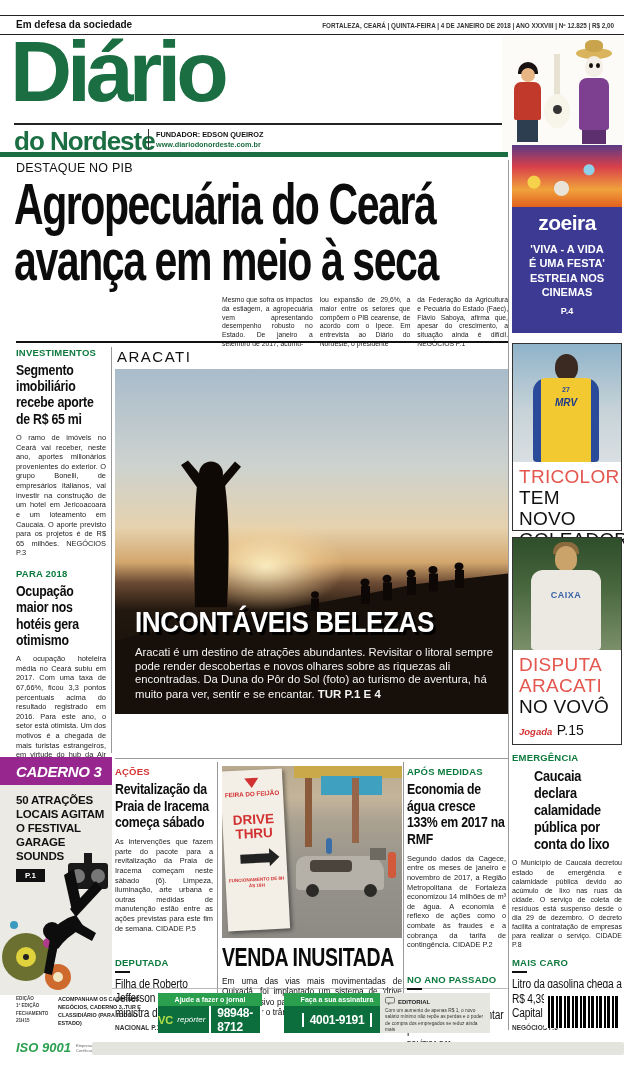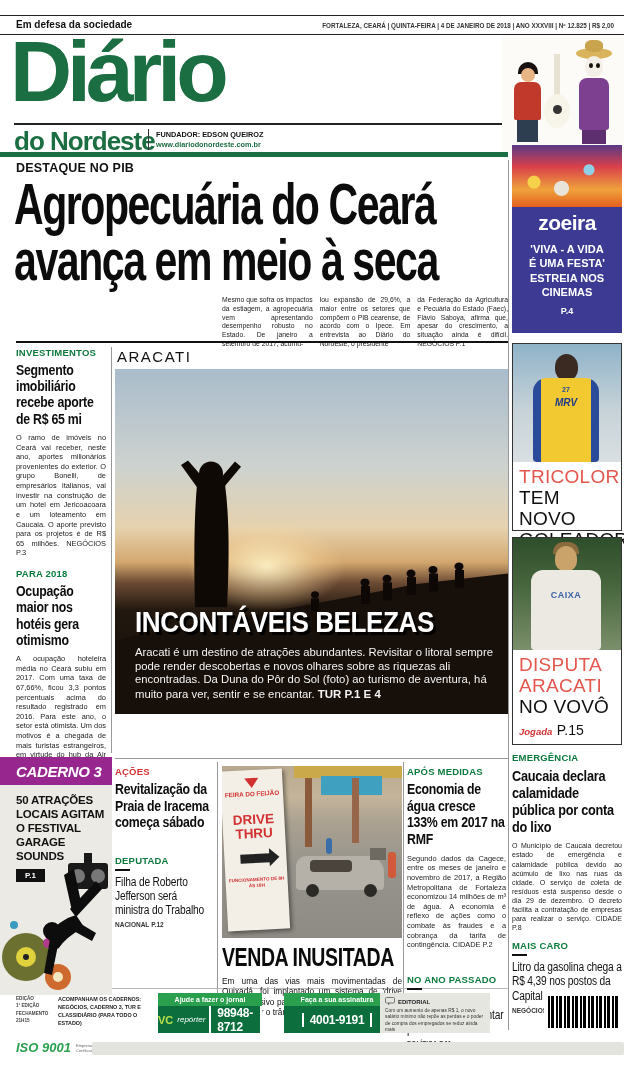--- a/index.html
+++ b/index.html
@@ -35,21 +35,21 @@
   .gt-body{left:42px;top:58px;width:26px;height:34px;background:#f7f4ea;border-radius:50%;}
   .gt-hole{left:51px;top:69px;width:9px;height:9px;background:#333;border-radius:50%;}
   .sk-hat{left:74px;top:12px;width:36px;height:11px;background:#d9b45c;border-radius:50%;}
   .sk-hat2{left:83px;top:4px;width:18px;height:12px;background:#c9a44c;border-radius:40%;}
   .sk-skull{left:83px;top:20px;width:18px;height:21px;background:#f4efe6;border-radius:50% 50% 45% 45%;}
   .sk-eye{width:4px;height:5px;background:#16100c;border-radius:50%;top:27px;}
   .sk-e1{left:87px;} .sk-e2{left:94px;}
   .sk-body{left:77px;top:42px;width:30px;height:52px;background:#7d3f8f;border-radius:8px 8px 3px 3px;}
   .sk-legs{left:80px;top:94px;width:24px;height:14px;background:#5e2f6e;}
   
-  .lead-kicker{left:16px;top:161px;font-size:12.5px;font-weight:bold;letter-spacing:.2px;}
+  .lead-kicker{left:16px;top:161px;font-size:12.5px;font-weight:normal;letter-spacing:.2px;}
   .hl{left:14px;top:177px;width:494px;font-size:57px;line-height:.98;font-weight:bold;color:#0c0c0c;letter-spacing:-2px;}
   .deck{left:16px;top:297px;width:198px;font-size:12.3px;line-height:1.16;color:#222;}
   .leadcols{left:222px;top:296px;width:286px;display:flex;gap:7px;}
   .lc{flex:1;font-size:6.8px;line-height:1.3;color:#222;text-align:justify;}
   
   .hrule-a{left:16px;top:341px;width:492px;height:2px;background:#111;}
   .vrule-left{left:111px;top:347px;width:1px;height:406px;background:#999;}
   .vrule-right{left:508px;top:160px;width:1px;height:870px;background:#999;}
   .hrule-mid{left:115px;top:758px;width:393px;height:1px;background:#999;}
   .vrm1{left:217px;top:762px;width:1px;height:268px;background:#999;}
@@ -141,21 +141,21 @@
   .p2hair{position:absolute;left:40px;top:4px;width:26px;height:12px;background:#8a6b3e;border-radius:10px 10px 0 0;}
   .p2shirt{position:absolute;left:18px;top:32px;width:70px;height:80px;background:#ece9e2;border-radius:12px 12px 4px 4px;text-align:center;}
   .p2spon{font-size:9px;font-weight:bold;color:#3a63a8;margin-top:20px;letter-spacing:.5px;}
   .stext{padding:5px 6px 0 6px;}
   .st-red{font-size:19px;line-height:1.1;color:#e4574e;letter-spacing:.3px;}
   .st-blk{font-size:19px;line-height:1.1;color:#111;letter-spacing:.2px;}
   .jog{padding:3px 6px 0 6px;}
   .jog-brand{color:#d23132;font-weight:bold;font-style:italic;font-size:9.5px;}
   .jog-page{color:#111;font-weight:normal;font-size:14px;}
   .rrail-low{left:512px;top:752px;width:110px;}
-  .rr-h{font-size:15px;font-weight:bold;line-height:1.14;letter-spacing:-.3px;color:#0d0d0d;margin-top:4px;}
+  .rr-h{font-size:15px;font-weight:bold;line-height:1.14;letter-spacing:-.3px;color:#0d0d0d;margin-top:4px;margin-left:22px;}
   .rr-b{font-size:7px;line-height:1.3;color:#222;margin-top:6px;}
   .barcode{left:544px;top:988px;width:78px;height:40px;background:#fff;z-index:5;display:flex;align-items:flex-end;justify-content:center;}
   .bars{width:70px;height:32px;background:repeating-linear-gradient(90deg,#000 0 2px,#fff 2px 3px,#000 3px 6px,#fff 6px 8px);}
   
   .fedition{left:16px;top:995px;width:38px;font-size:4.6px;font-weight:bold;color:#444;line-height:1.6;white-space:pre-line;}
   .fcad{left:58px;top:995px;width:94px;font-size:5.4px;font-weight:bold;color:#222;line-height:1.5;}
   .fbox{top:993px;height:40px;overflow:hidden;}
   .fhelp{left:158px;width:104px;}
   .fsub{left:284px;width:106px;}
   .fb-head{height:13px;background:#2aa04f;color:#fff;font-size:7px;font-weight:bold;display:flex;align-items:center;justify-content:center;}
@@ -305,20 +305,21 @@
         </div>
       </div>
     </div>
   </div>
 
   <div class="abs mcol acoes">
     <div class="kick kick-red">AÇÕES</div>
     <div class="mid-h">
         <span class="sx85">Revitalização da Praia de Iracema começa sábado</span>
       </div>
+    <div class="mid-b just">As intervenções que fazem parte do pacote para a revitalização da Praia de Iracema começam neste sábado (6). Limpeza, iluminação, arte urbana e outras medidas de manutenção estão entre as ações previstas para este fim de semana. CIDADE P.5</div>
     <div class="mt12">
       <div class="kick dash">DEPUTADA</div>
       <div class="sub-h">
           <span class="sx85">Filha de Roberto Jefferson será ministra do Trabalho</span>
         </div>
       <div class="sub-ref">
         <span>NACIONAL</span>&nbsp;<span>P.12</span>
       </div>
     </div>
   </div>

